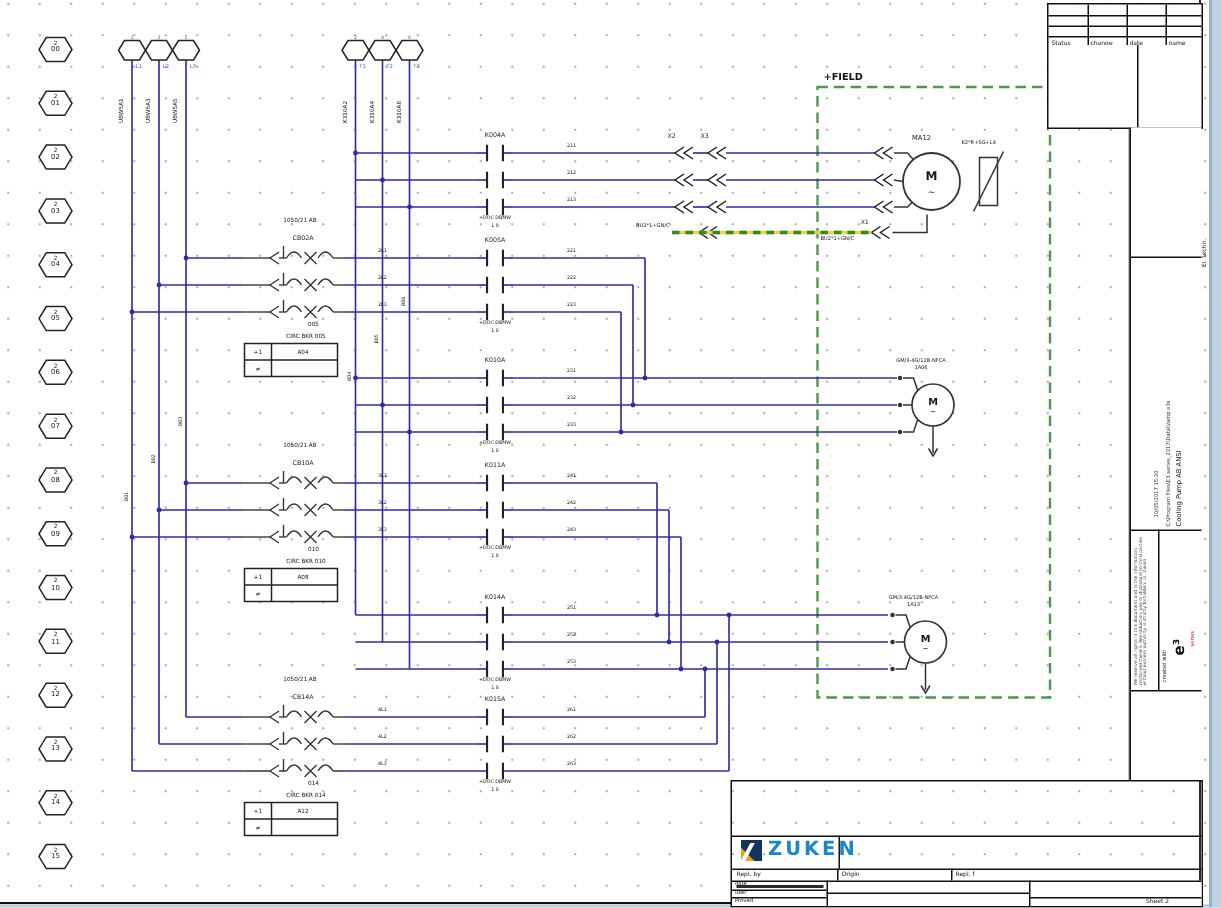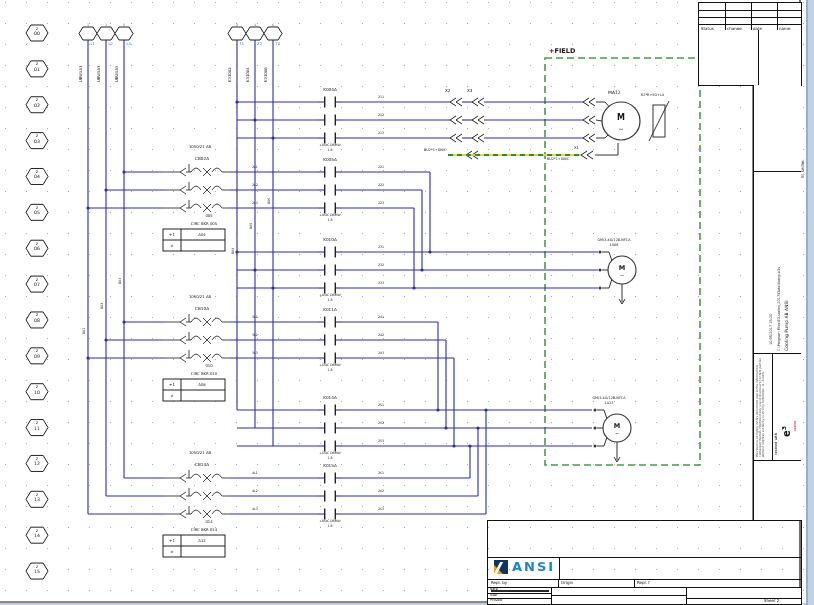--- a/index.html
+++ b/index.html
@@ -588,21 +588,21 @@
       <div class="vl" style="left:146px;top:58px;height:8px"></div>
       <div class="vl" style="left:63px;top:66px;height:17px"></div>
       <div class="vl" style="left:198px;top:66px;height:17px"></div>
       <div class="hl" style="left:0;top:71.5px;width:63px"></div>
       <div class="hl" style="left:0;top:77px;width:63px"></div>
       <div class="hl" style="left:63px;top:74px;width:135px"></div>
       <div class="hl" style="left:198px;top:77px;width:115px"></div>
       <div style="position:absolute;left:3px;top:68.5px;width:58px;height:2.5px;background:#2a2a2a"></div>
       <div class="zuken">
         <div class="mark"></div>
-        <span class="word">ANSI</span>
+        <span class="word">ZUKEN</span>
       </div>
       <span class="f" style="left:3px;top:59.5px">Repl. by</span>
       <span class="f" style="left:73px;top:59.5px">Origin</span>
       <span class="f" style="left:149px;top:59.5px">Repl. f</span>
       <span class="f" style="left:2px;top:67px;font-size:3.5px">date</span>
       <span class="f" style="left:2px;top:72.5px;font-size:3.5px">user</span>
       <span class="f" style="left:2px;top:78px;font-size:3.5px">Proved</span>
       <span class="f" style="left:276px;top:78px">Sheet 2</span>
     </div>
   </div>

